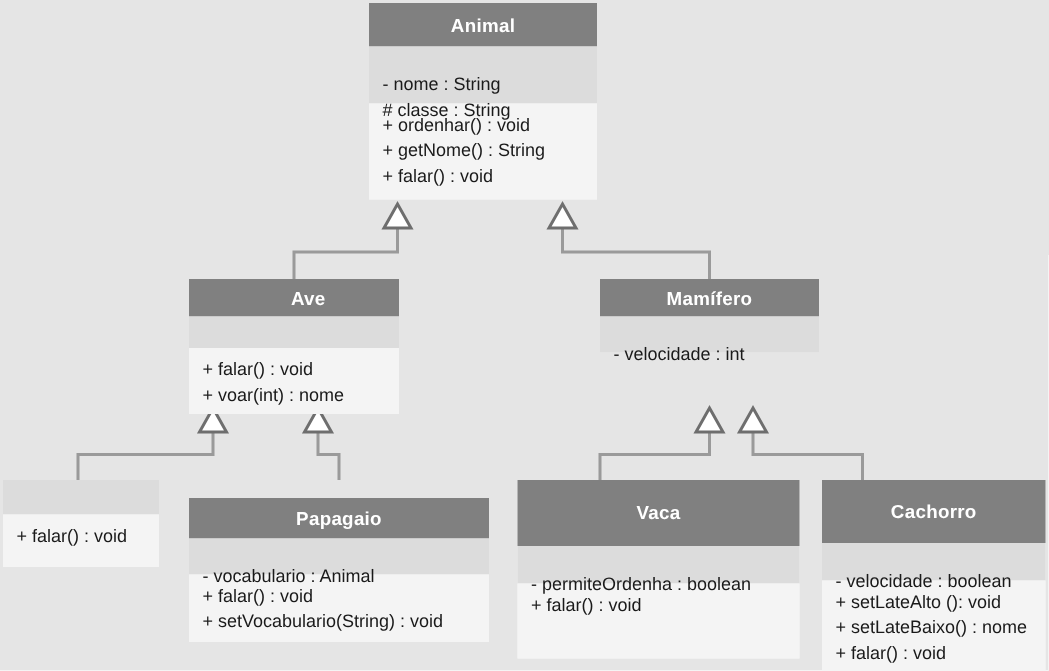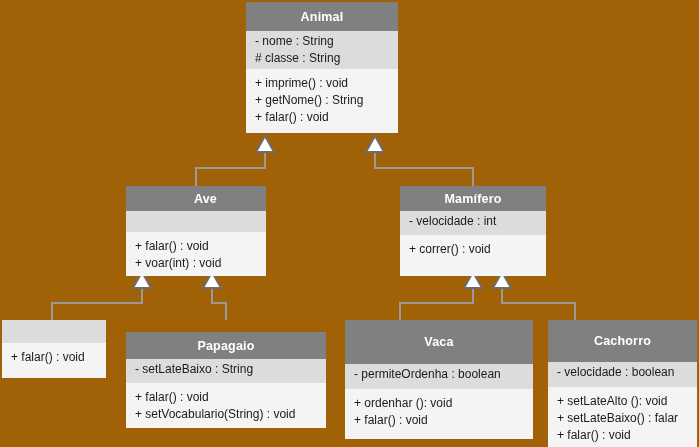--- a/index.html
+++ b/index.html
@@ -7,21 +7,21 @@
     padding: 0;
     background: #ffffff;
   }
   body {
     font-family: "Liberation Sans", sans-serif;
   }
   #canvas {
     position: relative;
     width: 699px;
     height: 447px;
-    background: #a16207;
+    background: #e5e5e5;
     overflow: hidden;
   }
   #edges {
     position: absolute;
     left: 0;
     top: 0;
     width: 699px;
     height: 447px;
     pointer-events: none;
   }
@@ -41,21 +41,21 @@
     display: flex;
     align-items: center;
     justify-content: center;
     box-sizing: border-box;
   }
   .uml-attrs {
     background: #dcdcdc;
     color: #1a1a1a;
     font-size: 12px;
     box-sizing: border-box;
-    padding: 2px 9px 5px 9px;
+    padding: 17px 9px 5px 9px;
   }
   .uml-attrs.empty {
     padding: 0;
   }
   .uml-methods {
     background: #f4f4f4;
     color: #1a1a1a;
     font-size: 12px;
     box-sizing: border-box;
     padding: 6px 9px 6px 9px;
@@ -95,79 +95,75 @@
     </g>
   </svg>
 
   <div class="uml-class" style="left:246px; top:2px; width:152px;">
     <div class="uml-header" style="height:29px;">Animal</div>
     <div class="uml-attrs" style="height:38px;">
       <div class="member">- nome : String</div>
       <div class="member"># classe : String</div>
     </div>
     <div class="uml-methods" style="height:64px;">
-      <div class="member">+ imprime() : void</div>
+      <div class="member">+ ordenhar() : void</div>
       <div class="member">+ getNome() : String</div>
       <div class="member">+ falar() : void</div>
     </div>
   </div>
 
   <div class="uml-class" style="left:126px; top:186px; width:140px;">
     <div class="uml-header" style="height:25px;padding-left:19px;">Ave</div>
     <div class="uml-attrs empty" style="height:21px;"></div>
     <div class="uml-methods" style="height:44px;">
       <div class="member">+ falar() : void</div>
-      <div class="member">+ voar(int) : void</div>
+      <div class="member">+ voar(int) : nome</div>
     </div>
   </div>
 
   <div class="uml-class" style="left:400px; top:186px; width:146px;">
     <div class="uml-header" style="height:25px;">Mamífero</div>
     <div class="uml-attrs" style="height:24px;">
       <div class="member">- velocidade  : int</div>
-    </div>
-    <div class="uml-methods" style="height:41px;">
-      <div class="member">+ correr()  : void</div>
     </div>
   </div>
 
   <div class="uml-class" style="left:2px; top:320px; width:104px;">
     <div class="uml-attrs empty" style="height:23px;"></div>
     <div class="uml-methods" style="height:35px;">
       <div class="member">+ falar() : void</div>
     </div>
   </div>
 
   <div class="uml-class" style="left:126px; top:332px; width:200px;">
     <div class="uml-header" style="height:27px;">Papagaio</div>
     <div class="uml-attrs" style="height:24px;">
-      <div class="member">- setLateBaixo : String</div>
+      <div class="member">- vocabulario : Animal</div>
     </div>
     <div class="uml-methods" style="height:45px;">
       <div class="member">+ falar() : void</div>
       <div class="member">+ setVocabulario(String) : void</div>
     </div>
   </div>
 
   <div class="uml-class" style="left:345px; top:320px; width:188px;">
     <div class="uml-header" style="height:44px;">Vaca</div>
     <div class="uml-attrs" style="height:25px;">
       <div class="member">- permiteOrdenha : boolean</div>
     </div>
     <div class="uml-methods" style="height:50px;">
-      <div class="member">+ ordenhar (): void</div>
       <div class="member">+ falar() : void</div>
     </div>
   </div>
 
   <div class="uml-class" style="left:548px; top:320px; width:149px;">
     <div class="uml-header" style="height:42px;">Cachorro</div>
     <div class="uml-attrs" style="height:25px;">
       <div class="member">- velocidade : boolean</div>
     </div>
     <div class="uml-methods" style="height:67px;">
       <div class="member">+ setLateAlto (): void</div>
-      <div class="member">+ setLateBaixo() : falar</div>
+      <div class="member">+ setLateBaixo() : nome</div>
       <div class="member">+ falar() : void</div>
     </div>
   </div>
 
 </div>
 
 </body></html>

